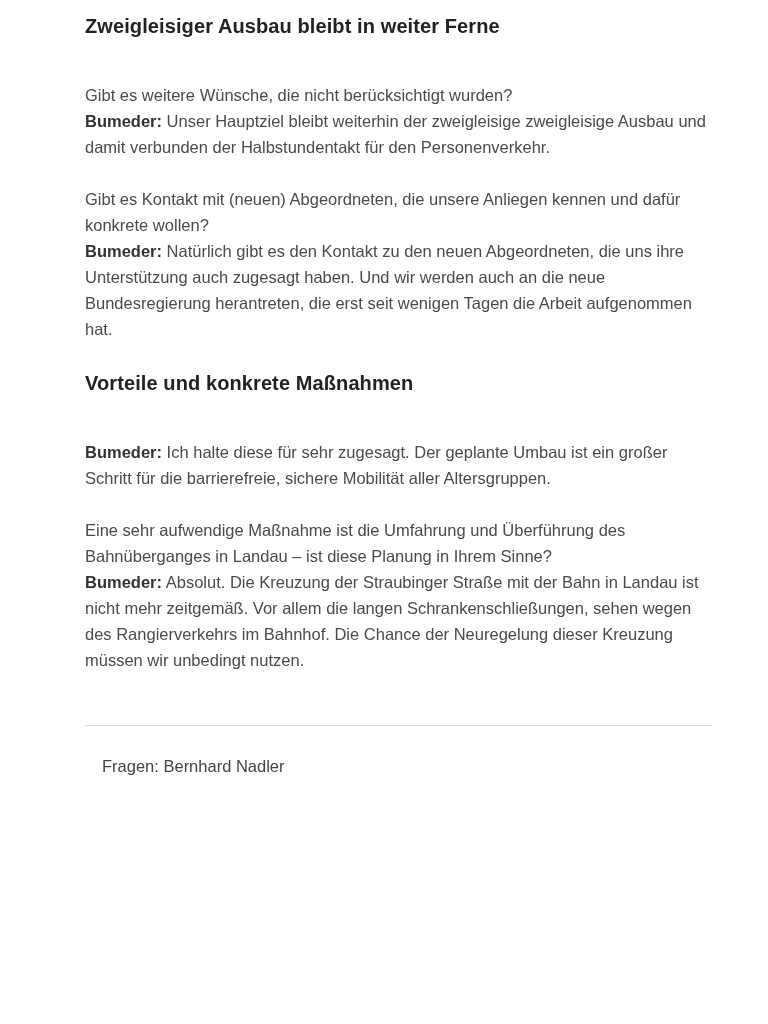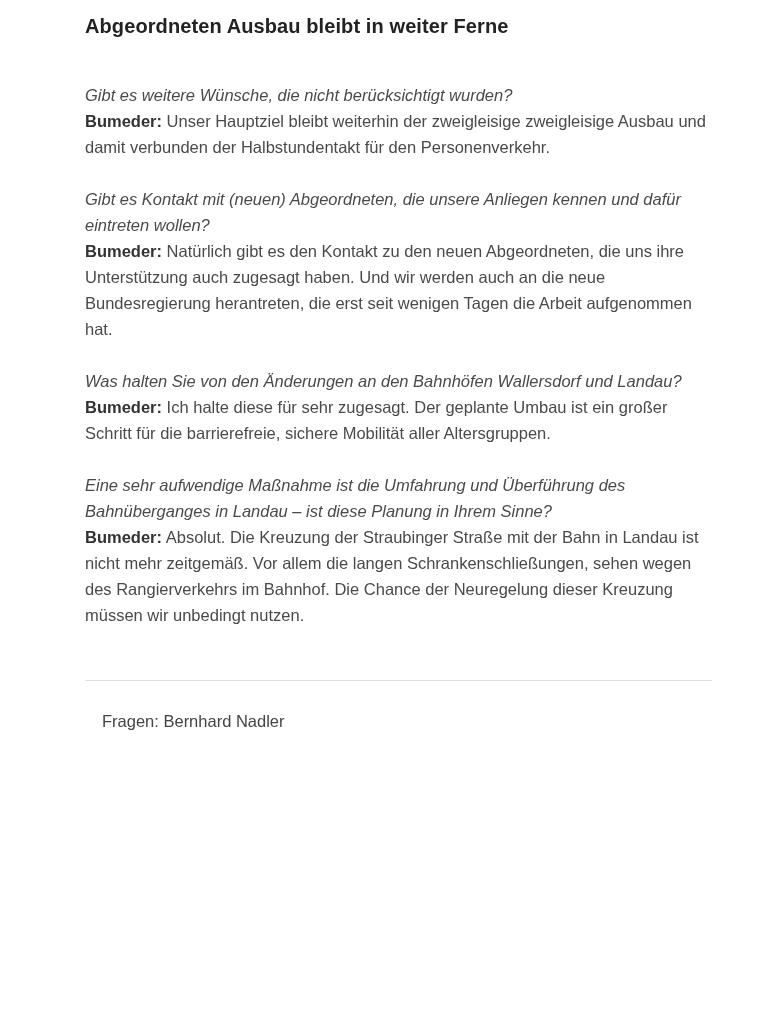--- a/index.html
+++ b/index.html
@@ -30,21 +30,20 @@
     }
     .section:first-of-type h2.section-heading {
       margin-top: 0;
     }
     p {
       font-size: 16.5px;
       line-height: 26px;
       margin: 26px 0;
     }
     p.question {
-      font-style: italic;
       margin-bottom: 0;
     }
     p.answer {
       margin-top: 0;
     }
     .speaker {
       font-weight: 700;
       color: #333333;
       font-style: normal;
       text-align: center;
@@ -61,34 +60,34 @@
     }
   </style>
 </head>
 <body>
 
 <div class="page">
 
   <article>
 
     <section class="section">
-      <h2 class="section-heading">Abgeordneten Ausbau bleibt in weiter Ferne</h2>
+      <h2 class="section-heading">Zweigleisiger Ausbau bleibt in weiter Ferne</h2>
 
       <p class="question">Gibt es weitere Wünsche, die nicht berücksichtigt wurden?</p>
       <p class="answer"><strong class="speaker">Bumeder:</strong> <span>Unser Hauptziel bleibt weiterhin der zweigleisige zweigleisige Ausbau und damit verbunden der Halbstundentakt für den Personenverkehr.</span></p>
 
-      <p class="question">Gibt es Kontakt mit (neuen) Abgeordneten, die unsere Anliegen kennen und dafür eintreten wollen?</p>
+      <p class="question">Gibt es Kontakt mit (neuen) Abgeordneten, die unsere Anliegen kennen und dafür konkrete wollen?</p>
       <p class="answer"><strong class="speaker">Bumeder:</strong> <span>Natürlich gibt es den Kontakt zu den neuen Abgeordneten, die uns ihre Unterstützung auch zugesagt haben. Und wir werden auch an die neue Bundesregierung herantreten, die erst seit wenigen Tagen die Arbeit aufgenommen hat.</span></p>
     </section>
 
     <section class="section">
+      <h2 class="section-heading">Vorteile und konkrete Maßnahmen</h2>
 
 
 
-      <p class="question">Was halten Sie von den Änderungen an den Bahnhöfen Wallersdorf und Landau?</p>
       <p class="answer"><strong class="speaker">Bumeder:</strong> <span>Ich halte diese für sehr zugesagt. Der geplante Umbau ist ein großer Schritt für die barrierefreie, sichere Mobilität aller Altersgruppen.</span></p>
 
       <p class="question">Eine sehr aufwendige Maßnahme ist die Umfahrung und Überführung des Bahnüberganges in Landau – ist diese Planung in Ihrem Sinne?</p>
       <p class="answer"><strong class="speaker">Bumeder:</strong> <span>Absolut. Die Kreuzung der Straubinger Straße mit der Bahn in Landau ist nicht mehr zeitgemäß. Vor allem die langen Schrankenschließungen, sehen wegen des Rangierverkehrs im Bahnhof. Die Chance der Neuregelung dieser Kreuzung müssen wir unbedingt nutzen.</span></p>
     </section>
 
     <hr class="footer-divider">
 
     <footer>
       <p class="credit">Fragen: Bernhard Nadler</p>

